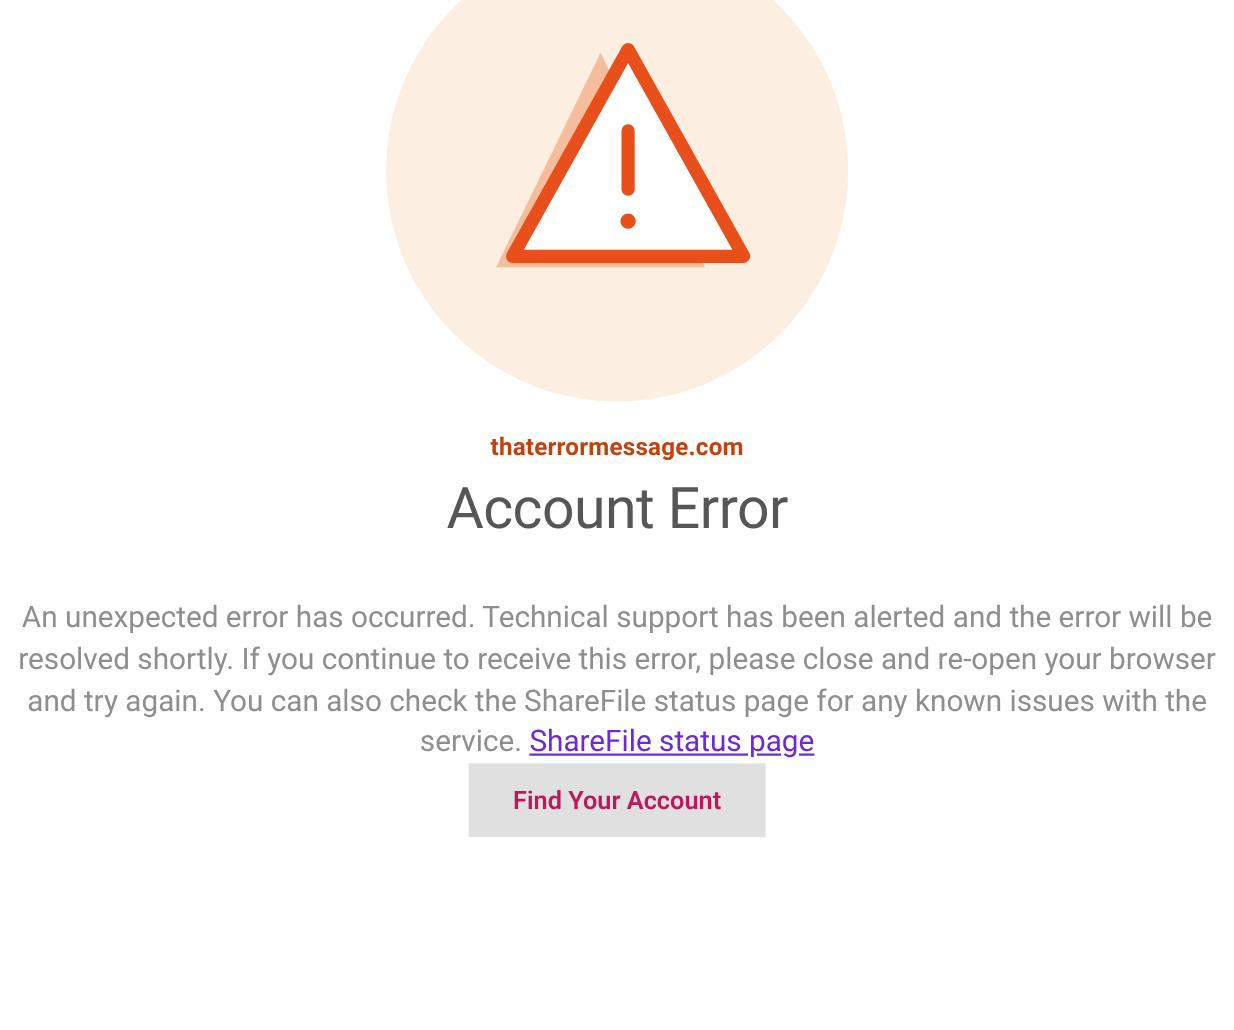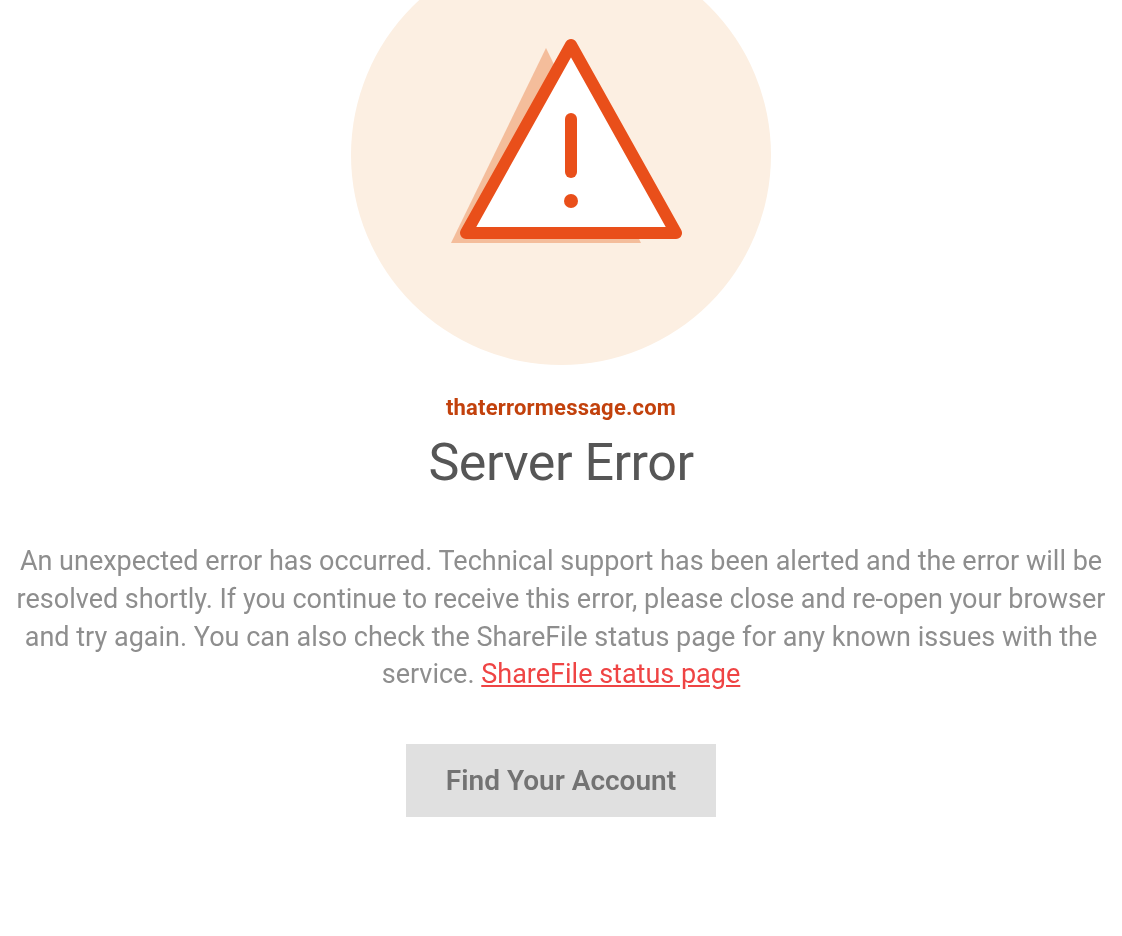--- a/index.html
+++ b/index.html
@@ -57,31 +57,30 @@
       color: #8e8e8e;
       font-size: 27px;
       font-weight: 400;
       text-align: center;
       margin-top: 50px;
       line-height: 1.4;
       max-width: 1110px;
       padding: 0 6px;
     }
     .status-link {
-      color: #ef4444;
+      color: #6d28d9;
       text-decoration: underline;
     }
     .find-account-btn {
       background: #e0e0e0;
       border: none;
-      color: #737373;
-      font-size: 28px;
+      color: #be185d;
+      font-size: 23px;
       font-weight: 600;
       padding: 20px 40px;
-      margin-top: 50px;
       cursor: pointer;
       font-family: inherit;
     }
   </style>
 </head>
 <body>
 
 <div class="icon-container">
   <div class="circle-bg"></div>
   <svg class="triangle-svg" width="260" height="230" viewBox="0 0 260 230">
@@ -91,19 +90,19 @@
     <path d="M 140 12 L 245 200 L 35 200 Z" fill="#ffffff" stroke="#e94f1a" stroke-width="12" stroke-linejoin="round"></path>
 
     <rect x="134" y="80" width="12" height="65" rx="6" fill="#e94f1a"></rect>
 
     <circle cx="140" cy="168" r="7" fill="#e94f1a"></circle>
   </svg>
 </div>
 
 <div class="watermark">thaterrormessage.com</div>
 
-<h1 class="error-title">Server Error</h1>
+<h1 class="error-title">Account Error</h1>
 
 <p class="error-description">
   <span>An unexpected error has occurred. Technical support has been alerted and the error will be resolved shortly. If you continue to receive this error, please close and re-open your browser and try again. You can also check the ShareFile status page for any known issues with the service. </span><a href="#" class="status-link">ShareFile status page</a>
 </p>
 
 <button class="find-account-btn">Find Your Account</button>
 
 </body></html>

